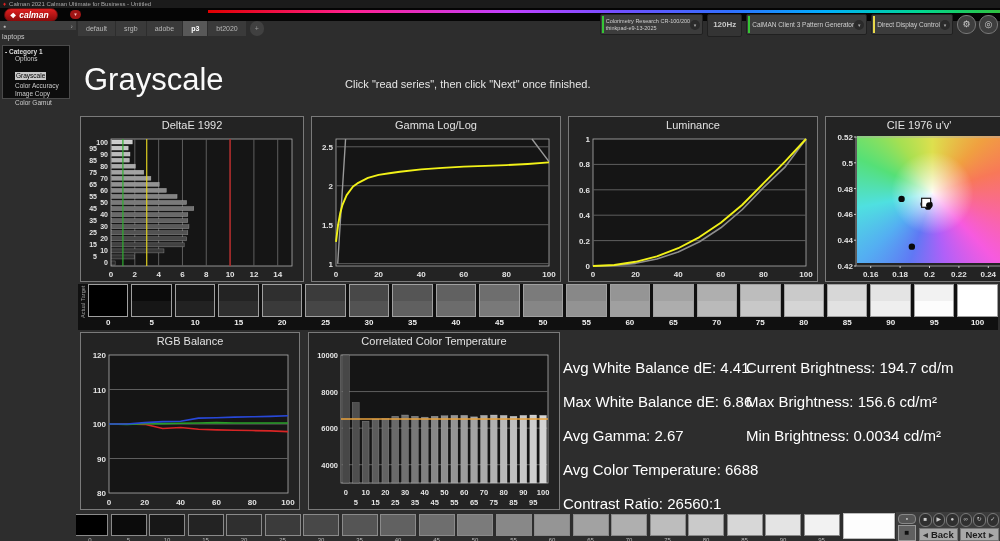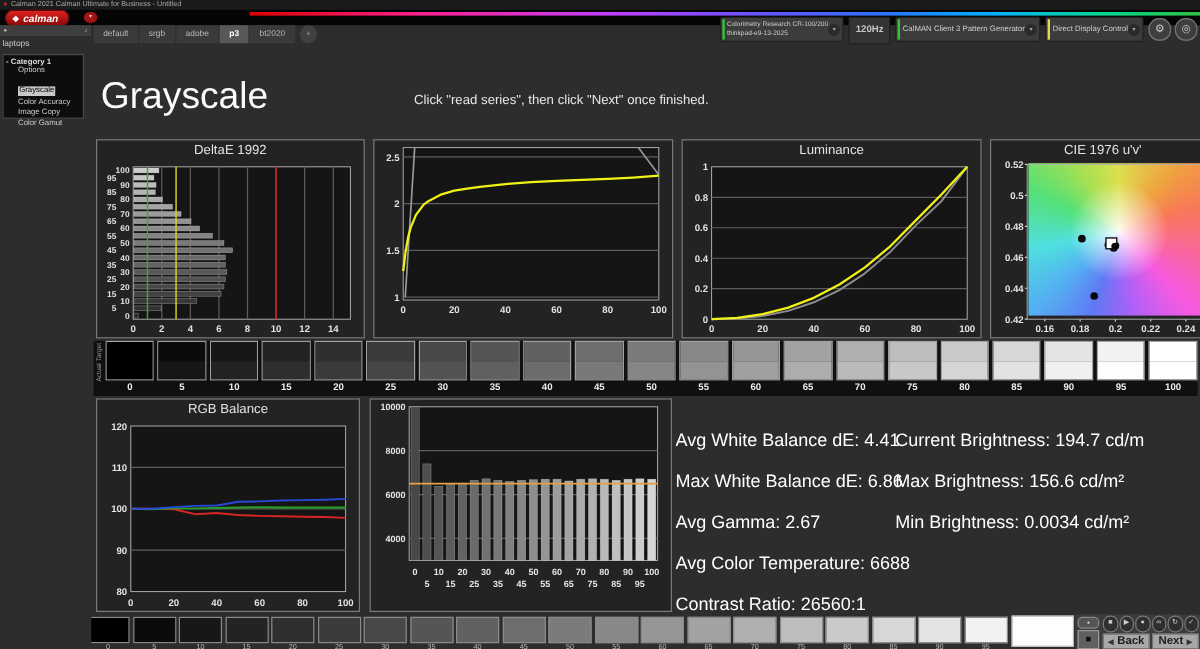--- a/index.html
+++ b/index.html
@@ -233,20 +233,21 @@
           <rect x="30.6" y="13.047619047619046" width="16.671052631578945" height="4.0476190476190474" fill="hsl(0,0%,76.80000000000001%)" stroke="rgba(255,255,255,0.4)" stroke-width="0.5"></rect>
           <text x="16" y="17.57142857142857" font-size="7" text-anchor="end">95</text>
           <rect x="30.6" y="7.000000000000009" width="20.838815789473685" height="4.0476190476190474" fill="hsl(0,0%,80%)" stroke="rgba(255,255,255,0.4)" stroke-width="0.5"></rect>
           <text x="27" y="11.523809523809533" font-size="7" text-anchor="end">100</text>
           <line x1="41.9078947368421" y1="6" x2="41.9078947368421" y2="133" stroke="#2fae2f" stroke-width="1.2"></line>
           <line x1="65.72368421052632" y1="6" x2="65.72368421052632" y2="133" stroke="#e0d020" stroke-width="1.2"></line>
           <line x1="149.07894736842104" y1="6" x2="149.07894736842104" y2="133" stroke="#cc2020" stroke-width="1.2"></line>
         </svg>
       </div>
     <div class="chart c-gamma">
+        <div class="ct">Gamma Log/Log</div>
         <svg width="246" height="146">
           <rect x="24" y="6" width="213" height="127" fill="#151515" stroke="#b0b0b0" stroke-width="0.8"></rect>
           <line x1="24" y1="130.66257668711657" x2="237" y2="130.66257668711657" stroke="#5e5e5e" stroke-width="1"></line>
           <text x="21" y="133.66257668711657" font-size="8" text-anchor="end">1</text>
           <line x1="24" y1="91.70552147239263" x2="237" y2="91.70552147239263" stroke="#5e5e5e" stroke-width="1"></line>
           <text x="21" y="94.70552147239263" font-size="8" text-anchor="end">1.5</text>
           <line x1="24" y1="52.74846625766871" x2="237" y2="52.74846625766871" stroke="#5e5e5e" stroke-width="1"></line>
           <text x="21" y="55.74846625766871" font-size="8" text-anchor="end">2</text>
           <line x1="24" y1="13.791411042944796" x2="237" y2="13.791411042944796" stroke="#5e5e5e" stroke-width="1"></line>
           <text x="21" y="16.791411042944794" font-size="8" text-anchor="end">2.5</text>
@@ -497,20 +498,21 @@
           <text x="99.60000000000001" y="156" font-size="8" text-anchor="middle">40</text>
           <text x="135.39999999999998" y="156" font-size="8" text-anchor="middle">60</text>
           <text x="171.20000000000002" y="156" font-size="8" text-anchor="middle">80</text>
           <text x="207" y="156" font-size="8" text-anchor="middle">100</text>
           <polyline points="28,75 45.900000000000006,75 63.800000000000004,75.34499999999997 81.69999999999999,79.485 99.60000000000001,78.45 117.5,80.175 135.39999999999998,80.86500000000001 153.3,81.21 171.20000000000002,81.555 189.1,81.9 207,82.59" fill="none" stroke="#d82525" stroke-width="1.6" stroke-linejoin="round"></polyline>
           <polyline points="28,75 45.900000000000006,75.34499999999997 63.800000000000004,74.65500000000003 81.69999999999999,74.65500000000003 99.60000000000001,74.30999999999999 117.5,73.965 135.39999999999998,73.61999999999999 153.3,73.965 171.20000000000002,73.965 189.1,73.965 207,73.965" fill="none" stroke="#28a028" stroke-width="1.6" stroke-linejoin="round"></polyline>
           <polyline points="28,75 45.900000000000006,75 63.800000000000004,73.61999999999999 81.69999999999999,72.585 99.60000000000001,72.24000000000001 117.5,69.13499999999999 135.39999999999998,68.79 153.3,68.1 171.20000000000002,67.75500000000002 189.1,67.41 207,66.71999999999997" fill="none" stroke="#2848d8" stroke-width="1.6" stroke-linejoin="round"></polyline>
         </svg>
       </div>
     <div class="chart c-cct">
+        <div class="ct">Correlated Color Temperature</div>
         <svg width="248" height="158">
           <rect x="32" y="6" width="207" height="128" fill="#151515" stroke="#b0b0b0" stroke-width="0.8"></rect>
           <line x1="32" y1="115.71428571428572" x2="239" y2="115.71428571428572" stroke="#5e5e5e" stroke-width="1"></line>
           <text x="29" y="118.71428571428572" font-size="7.5" text-anchor="end">4000</text>
           <line x1="32" y1="79.14285714285714" x2="239" y2="79.14285714285714" stroke="#5e5e5e" stroke-width="1"></line>
           <text x="29" y="82.14285714285714" font-size="7.5" text-anchor="end">6000</text>
           <line x1="32" y1="42.57142857142857" x2="239" y2="42.57142857142857" stroke="#5e5e5e" stroke-width="1"></line>
           <text x="29" y="45.57142857142857" font-size="7.5" text-anchor="end">8000</text>
           <text x="29" y="9" font-size="7.5" text-anchor="end">10000</text>
           <rect x="33.5" y="6" width="6.857142857142858" height="128" fill="hsl(0,0%,28%)" stroke="rgba(255,255,255,0.35)" stroke-width="0.5"></rect>

